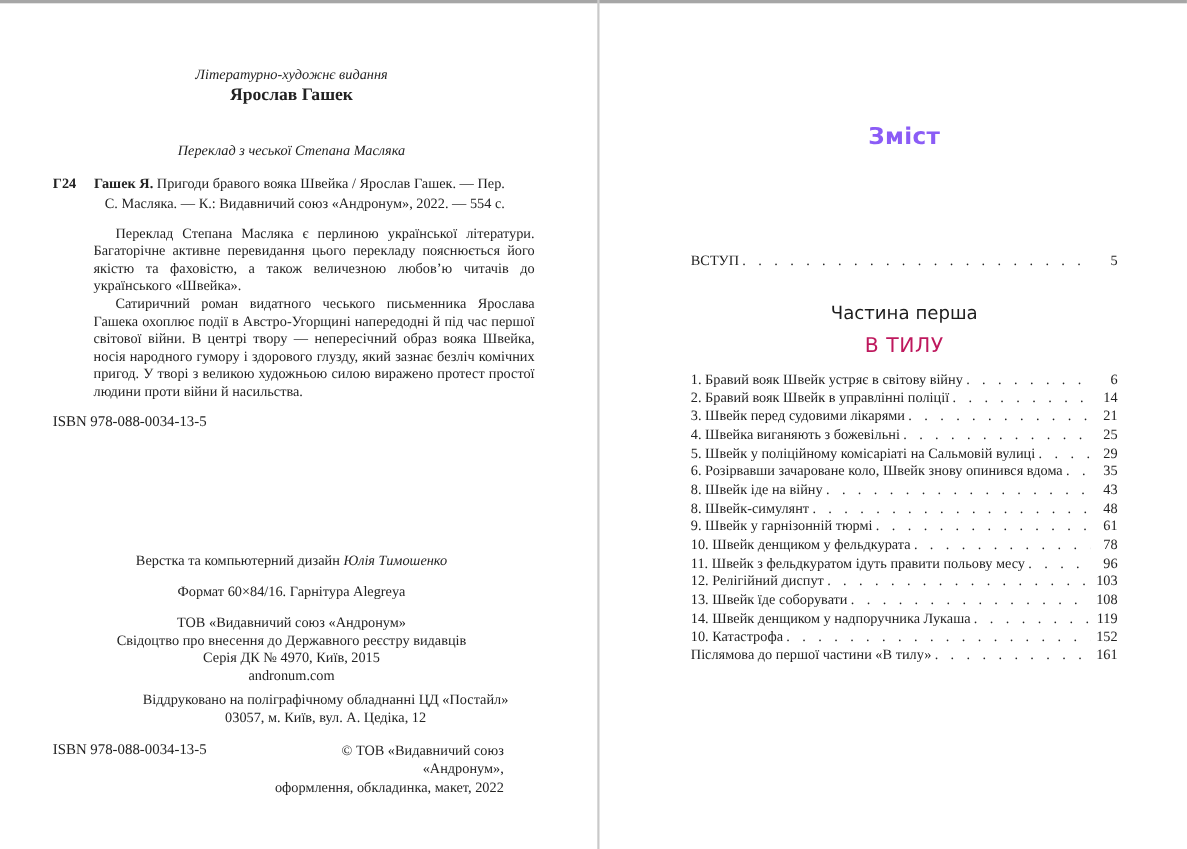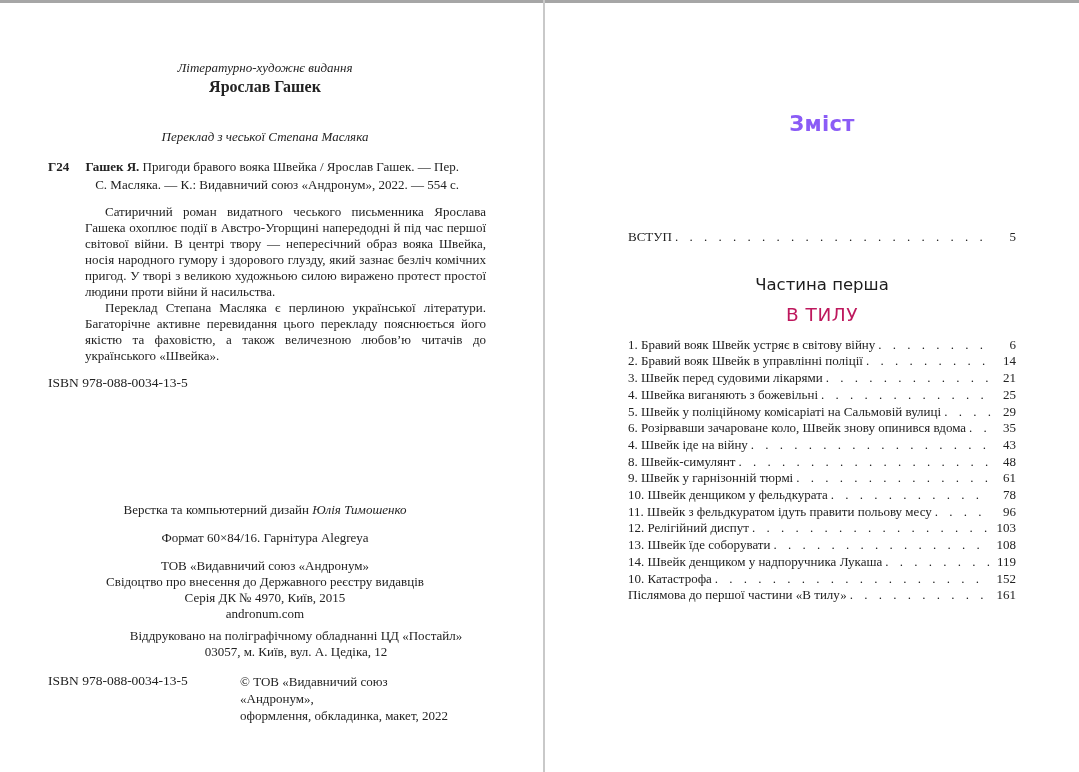--- a/index.html
+++ b/index.html
@@ -30,21 +30,21 @@
 
   .isbn-mid{position:absolute;top:375px;left:48px;font-size:13.5px;}
 
   .credit{top:502px;font-size:13px;}
   .credit .it{font-style:italic;}
   .format-line{top:530px;font-size:13px;}
   .publisher-block{top:558px;font-size:13px;line-height:16px;}
   .print-block{top:628px;font-size:13px;line-height:16px;padding-left:31px;}
 
   .isbn-bottom{position:absolute;top:673px;left:48px;font-size:13.5px;}
-  .copyright-block{position:absolute;top:673px;left:240px;width:218px;text-align:left;font-size:13px;line-height:17px;}
+  .copyright-block{position:absolute;top:673px;left:240px;width:218px;text-align:right;font-size:13px;line-height:17px;}
 
   
   .right-page{position:absolute;top:0;left:628px;width:388px;height:772px;}
   .toc-heading{
     margin-top:112px;text-align:center;
     font-family:"DejaVu Sans","Liberation Sans",sans-serif;
     font-weight:700;font-size:21px;color:#8b5cf6;letter-spacing:0.3px;
   }
   .intro-row{margin-top:93px;}
   .part-label{
@@ -78,22 +78,22 @@
   <div class="lp-center edition-note">Літературно-художнє видання</div>
   <div class="lp-center author-name">Ярослав Гашек</div>
   <div class="lp-center translation-note">Переклад з чеської Степана Масляка</div>
 
   <div class="catalog">
     <span class="catalog-code">Г24</span>
     <div class="catalog-entry"><b>Гашек Я.</b><span> Пригоди бравого вояка Швейка / Ярослав Гашек. — Пер. С. Масляка.  — К.: Видавничий союз «Андронум», 2022. — 554 с.</span></div>
   </div>
 
   <div class="annotation">
+    <p>Переклад Степана Масляка є перлиною української літератури. Багаторічне активне перевидання цього перекладу пояснюється його якістю та фаховістю, а також величезною любов’ю читачів до українського «Швейка».</p>
     <p>Сатиричний роман видатного чеського письменника Ярослава Гашека охоплює події в Австро-Угорщині напередодні й під час першої світової війни. В центрі твору — непересічний образ вояка Швейка, носія народного гумору і здорового глузду, який зазнає безліч комічних пригод. У творі з великою художньою силою виражено протест простої людини проти війни й насильства.</p>
-    <p>Переклад Степана Масляка є перлиною української літератури. Багаторічне активне перевидання цього перекладу пояснюється його якістю та фаховістю, а також величезною любов’ю читачів до українського «Швейка».</p>
   </div>
 
   <div class="isbn-mid">ISBN 978-088-0034-13-5</div>
 
   <div class="lp-center credit"><span>Верстка та компьютерний дизайн </span><span class="it">Юлія Тимошенко</span></div>
 
   <div class="lp-center format-line">Формат 60×84/16. Гарнітура Alegreya</div>
 
   <div class="lp-center publisher-block">
     <div>ТОВ «Видавничий союз «Андронум»</div>
@@ -154,21 +154,21 @@
         <span class="toc-title">5. Швейк у поліційному комісаріаті на Сальмовій вулиці</span>
         <span class="leader"></span>
         <span class="toc-page">29</span>
       </div>
     <div class="toc-row">
         <span class="toc-title">6. Розірвавши зачароване коло, Швейк знову опинився вдома</span>
         <span class="leader"></span>
         <span class="toc-page">35</span>
       </div>
     <div class="toc-row">
-        <span class="toc-title">4. Швейк іде на війну</span>
+        <span class="toc-title">8. Швейк іде на війну</span>
         <span class="leader"></span>
         <span class="toc-page">43</span>
       </div>
     <div class="toc-row">
         <span class="toc-title">8. Швейк-симулянт</span>
         <span class="leader"></span>
         <span class="toc-page">48</span>
       </div>
     <div class="toc-row">
         <span class="toc-title">9. Швейк у гарнізонній тюрмі</span>

